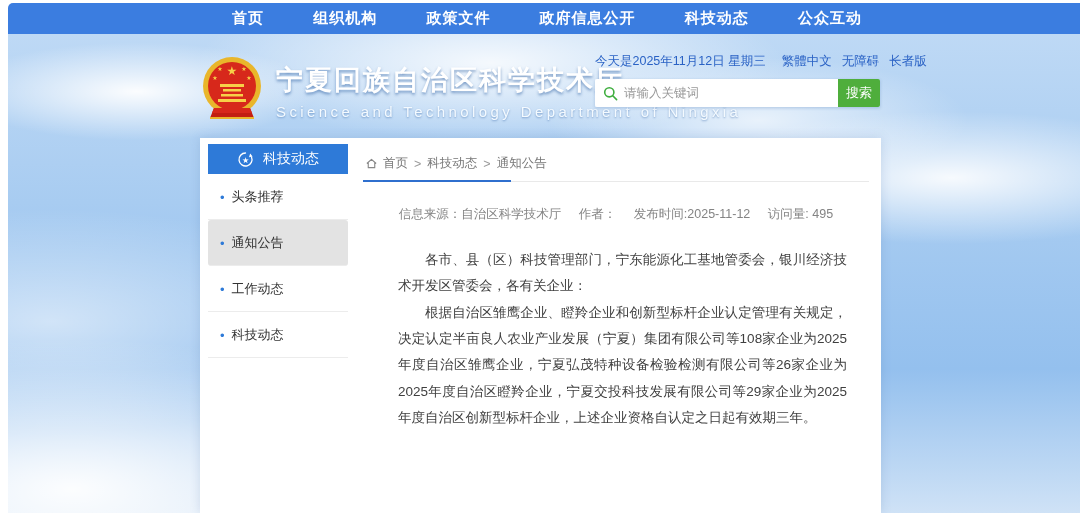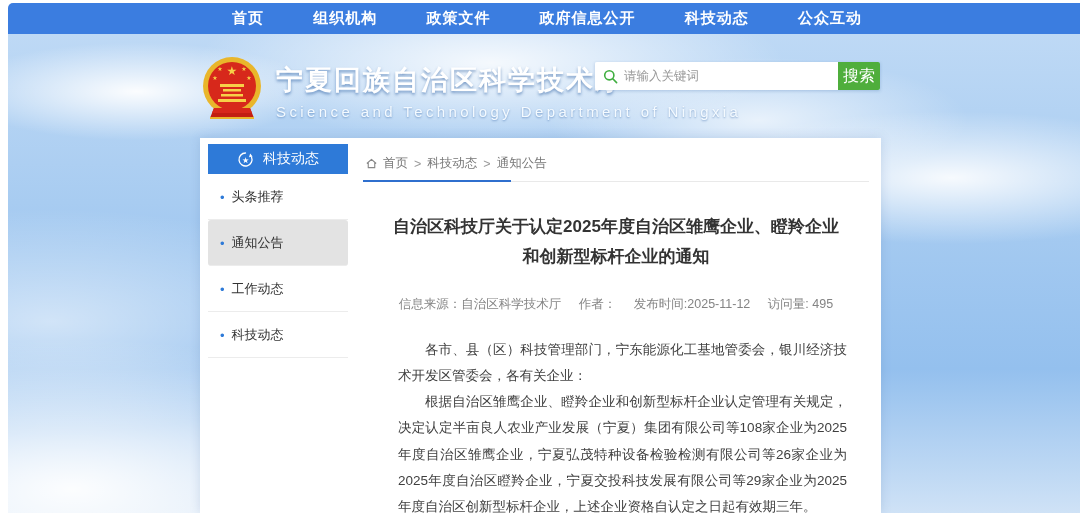--- a/index.html
+++ b/index.html
@@ -64,21 +64,21 @@
     padding:0 8px; border-radius:2px 0 0 2px;
   }
   .search-box svg { flex:0 0 auto; margin-right:6px; }
   .search-box input {
     border:none; outline:none; flex:1; font-size:12.5px; color:#333;
     font-family:inherit; background:transparent;
   }
   .search-box input::placeholder { color:#999; }
   .search-btn {
     width:42px; background:var(--search-green,#4fae3c); color:#fff;
-    font-size:16px; border:none; cursor:pointer; border-radius:0 2px 2px 0;
+    font-size:13px; border:none; cursor:pointer; border-radius:0 2px 2px 0;
     font-family:inherit;
   }
 
   
   .panel {
     position:absolute; left:200px; top:138px; width:681px; bottom:0;
     background:#ffffff; box-shadow:0 0 10px rgba(60,100,160,.18);
   }
 
   
@@ -161,20 +161,26 @@
     <path d="M14 52 L50 52 L52 57 L12 57 Z" fill="#d7281b"></path>
     <rect x="10" y="61" width="44" height="2" fill="#e9b62b"></rect>
   </svg>
   <div class="site-titles">
     <div class="cn">宁夏回族自治区科学技术厅</div>
     <div class="en">Science and Technology Department of Ningxia</div>
   </div>
 </div>
 
 <div class="header-right">
+  <div class="date-row">
+    <span class="date-text">今天是2025年11月12日 星期三</span>
+    <span class="lang-link">繁體中文</span>
+    <span class="lang-link">无障碍</span>
+    <span class="lang-link">长者版</span>
+  </div>
   <div class="search-row">
     <div class="search-box">
       <svg width="15" height="15" viewBox="0 0 15 15">
         <circle cx="6.3" cy="6.3" r="4.6" fill="none" stroke="#3fae3f" stroke-width="1.6"></circle>
         <line x1="9.8" y1="9.8" x2="13.6" y2="13.6" stroke="#3fae3f" stroke-width="1.6" stroke-linecap="round"></line>
       </svg>
       <input type="text" placeholder="请输入关键词" style="">
     </div>
     <button class="search-btn">搜索</button>
   </div>
@@ -218,24 +224,20 @@
       </svg>
       <span class="crumb">首页</span>
       <span class="sep">&gt;</span>
       <span class="crumb">科技动态</span>
       <span class="sep">&gt;</span>
       <span class="crumb">通知公告</span>
     </div>
     <div class="bc-divider"></div>
 
     <article class="article">
-      <h1 class="article-title">
-        <div>自治区科技厅关于认定2025年度自治区雏鹰企业、瞪羚企业</div>
-        <div>和创新型标杆企业的通知</div>
-      </h1>
       <div class="article-meta">
         <span>信息来源：自治区科学技术厅</span>
         <span>作者：</span>
         <span>发布时间:2025-11-12</span>
         <span>访问量: 495</span>
       </div>
       <div class="article-body">
         <p>各市、县（区）科技管理部门，宁东能源化工基地管委会，银川经济技术开发区管委会，各有关企业：</p>
         <p>根据自治区雏鹰企业、瞪羚企业和创新型标杆企业认定管理有关规定，决定认定半亩良人农业产业发展（宁夏）集团有限公司等108家企业为2025年度自治区雏鹰企业，宁夏弘茂特种设备检验检测有限公司等26家企业为2025年度自治区瞪羚企业，宁夏交投科技发展有限公司等29家企业为2025年度自治区创新型标杆企业，上述企业资格自认定之日起有效期三年。</p>
       </div>

